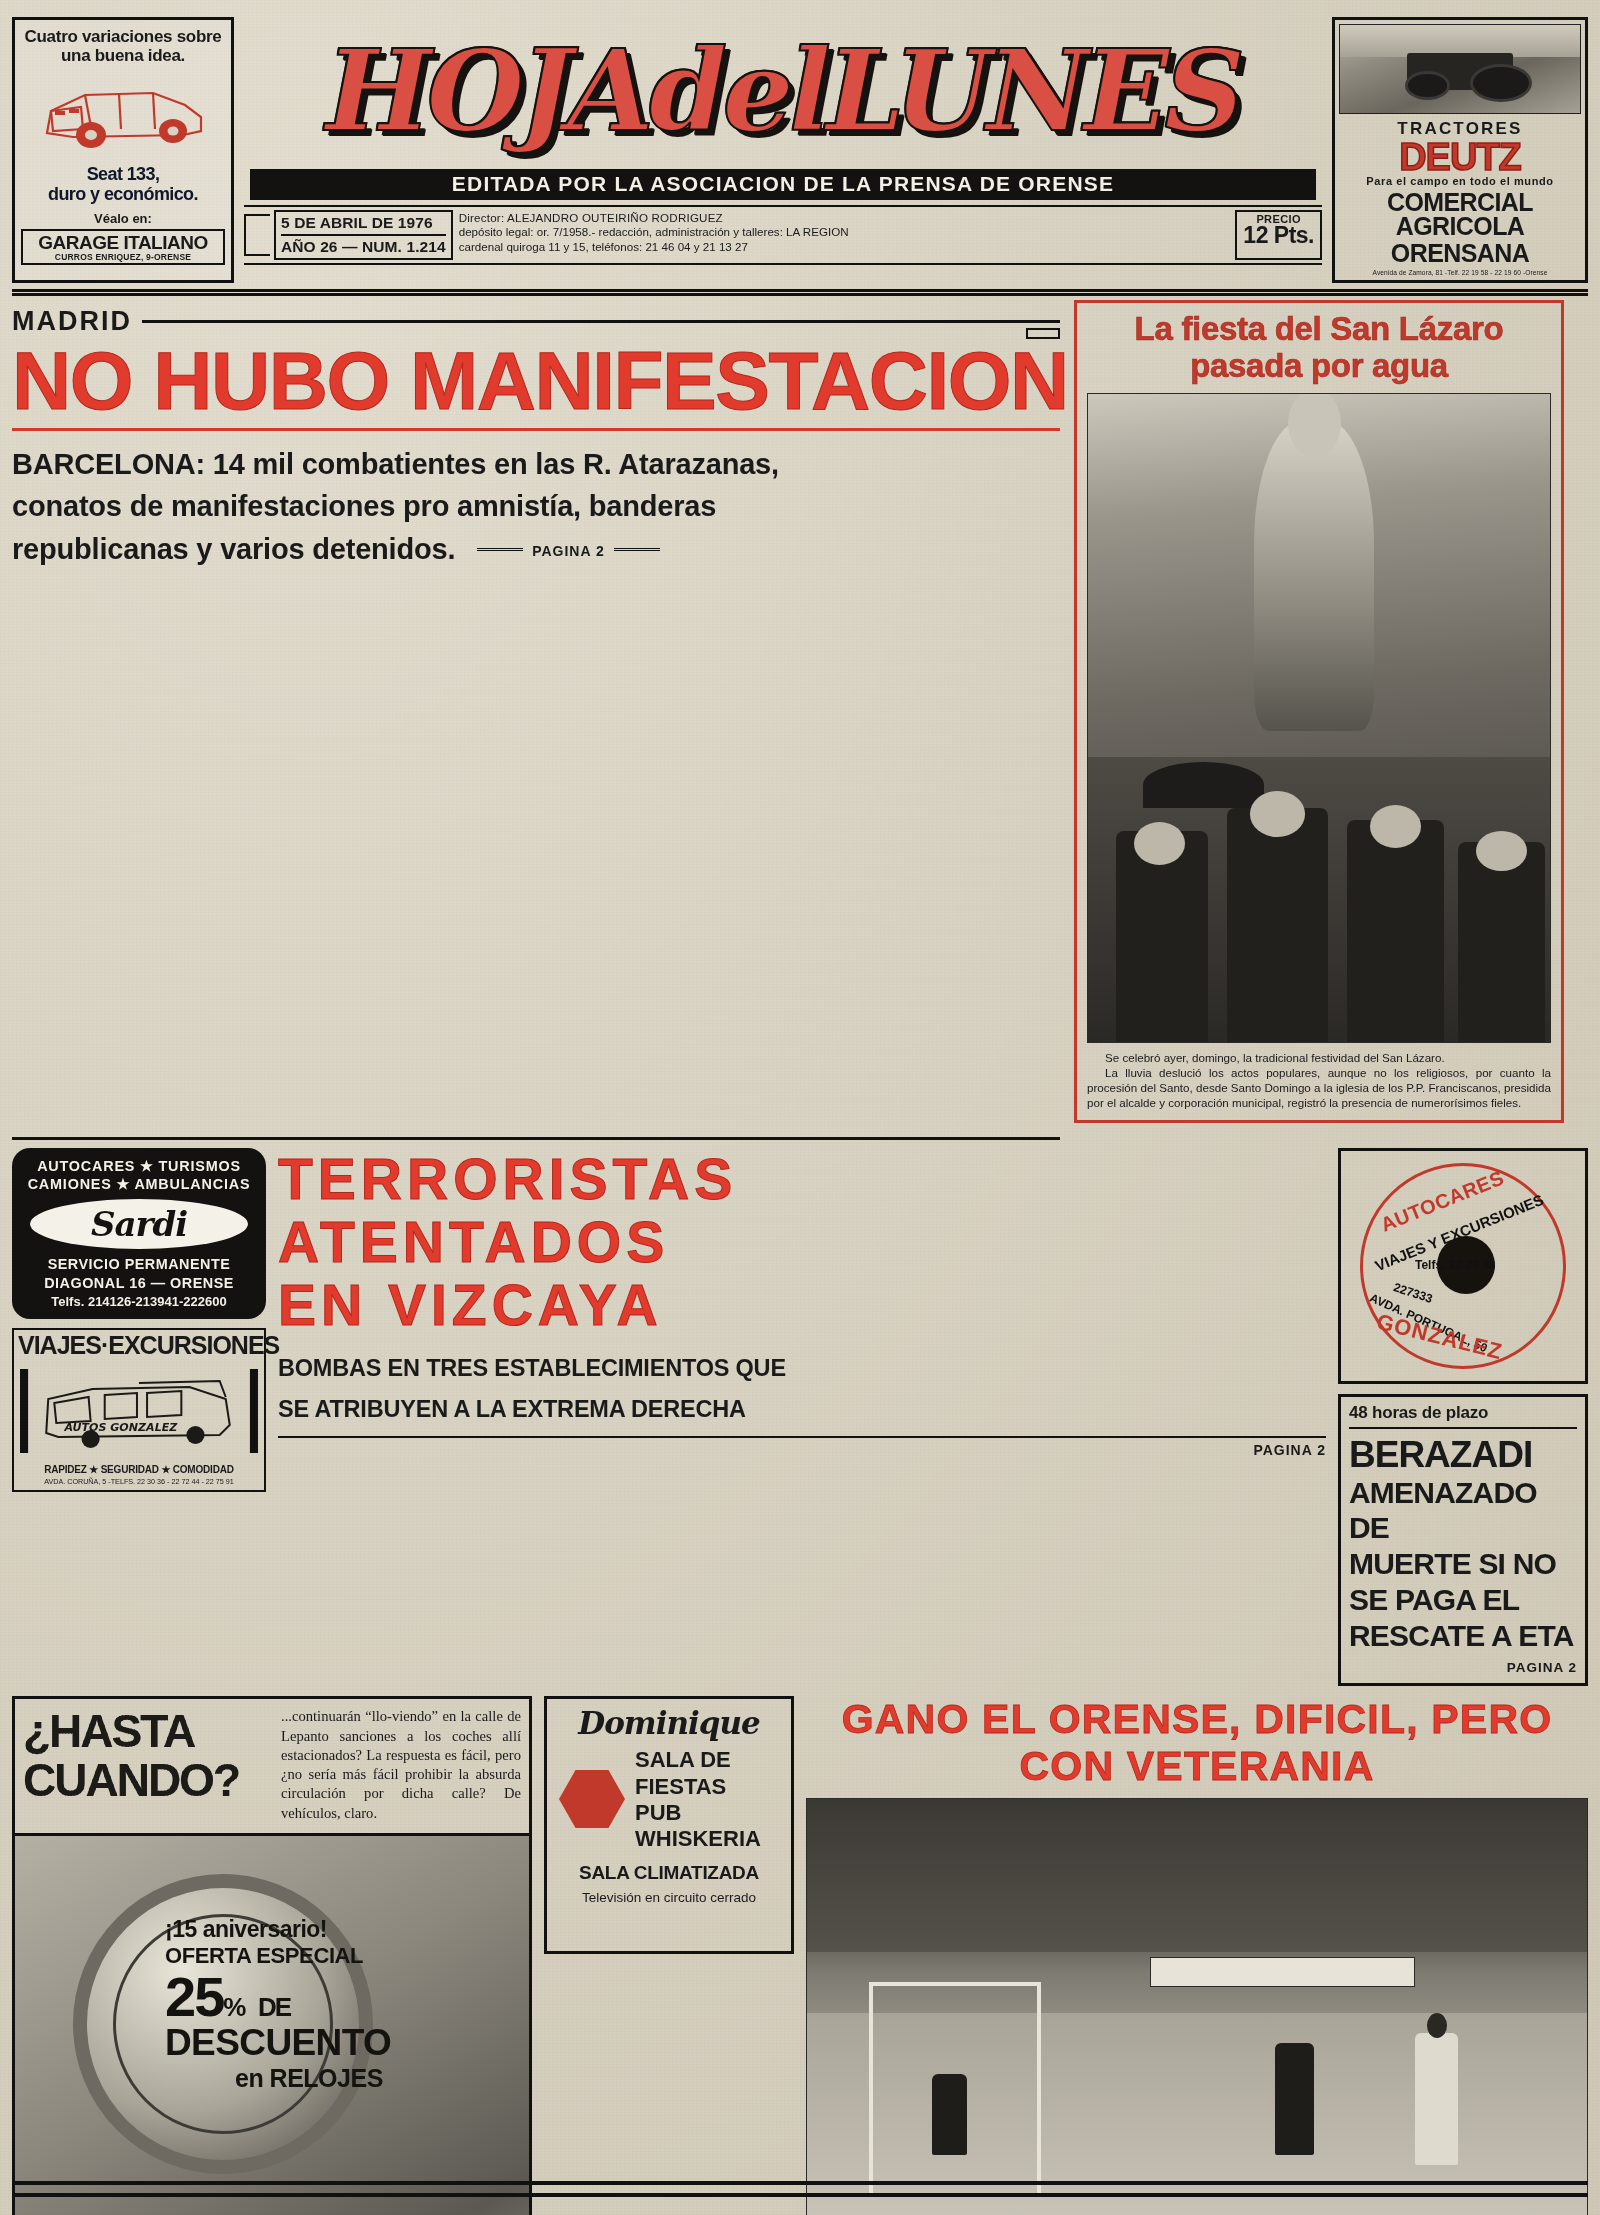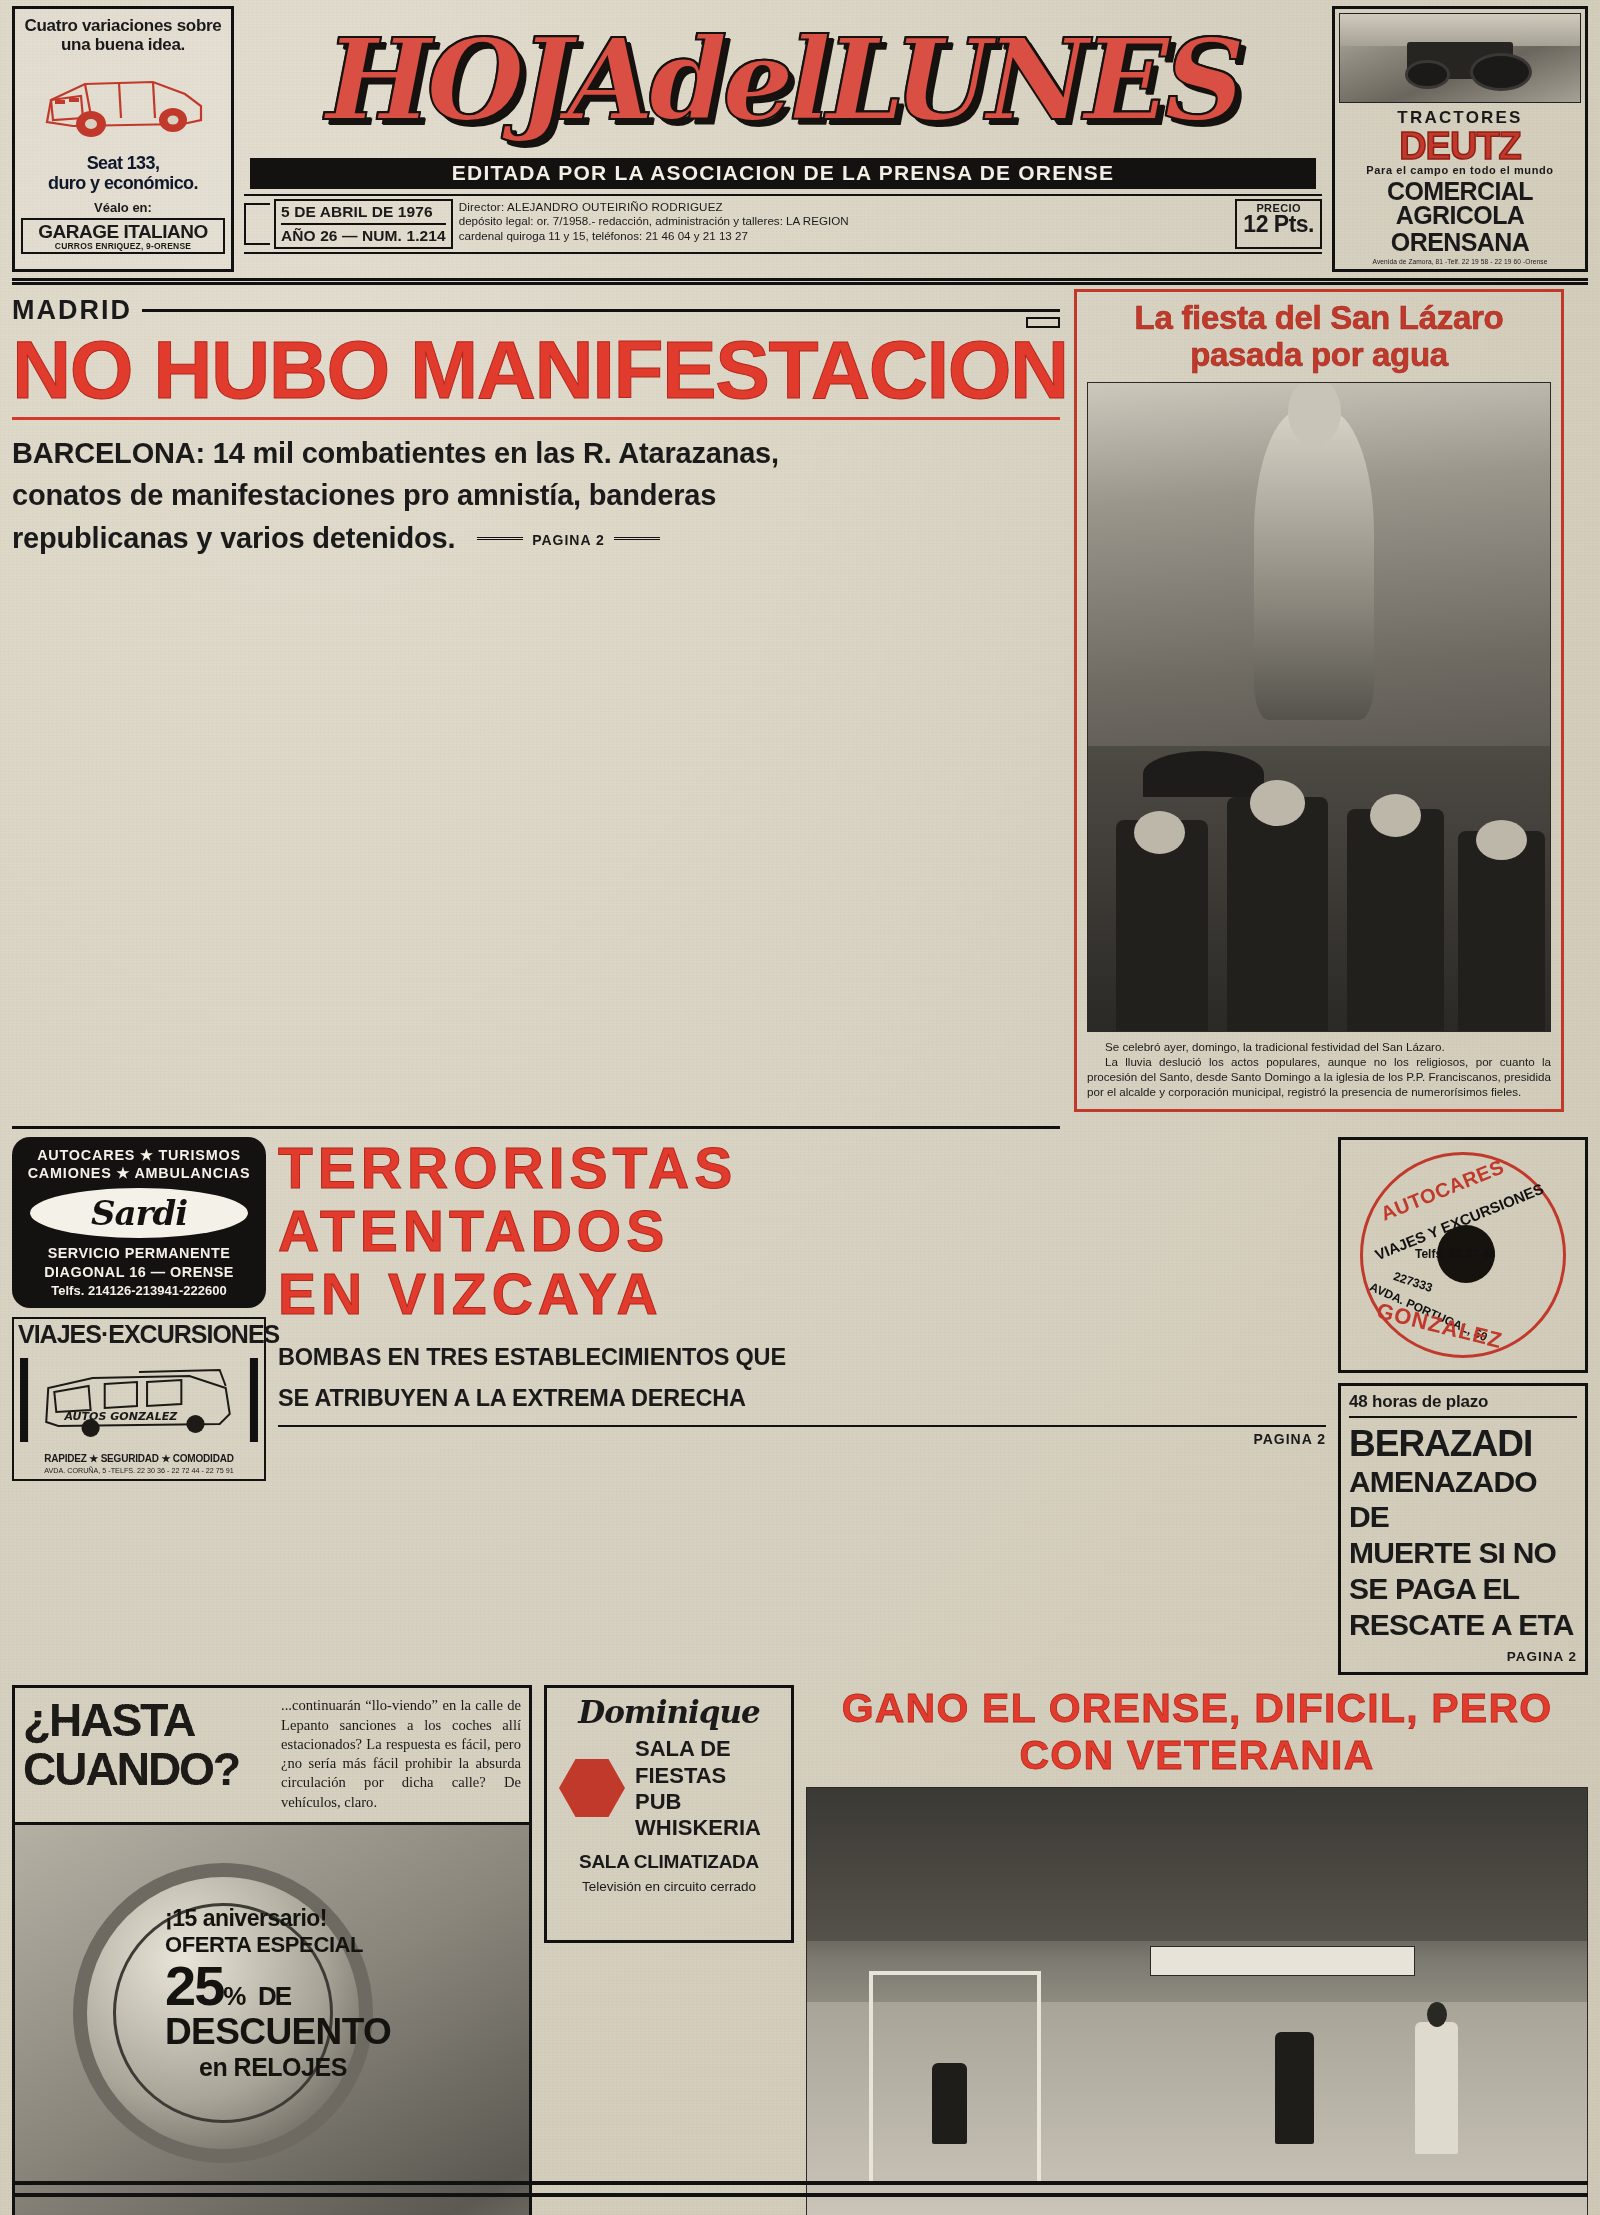--- a/index.html
+++ b/index.html
@@ -16,21 +16,21 @@
     position:absolute; inset:0;
     background:
       radial-gradient(ellipse at 20% 10%, #e3ddcf 0%, #d8d2c2 45%, #cfc8b6 100%);
   }
   .grain{
     position:absolute; inset:0; pointer-events:none; opacity:.35;
     background-image:
       repeating-linear-gradient(0deg, rgba(0,0,0,.035) 0 1px, transparent 1px 3px),
       repeating-linear-gradient(90deg, rgba(0,0,0,.025) 0 1px, transparent 1px 4px);
   }
-  .page{ position:absolute; inset:0; padding:0 12px; }
+  .page{ position:absolute; inset:0; padding:11px 12px; }
 
   
   .masthead{ display:flex; height:272px; align-items:stretch; gap:0; padding-top:6px;}
   .mh-left{ width:222px; border:3px solid #111; padding:7px 6px 4px; display:flex; flex-direction:column; align-items:center; background:rgba(255,255,255,.12);}
   .mh-left .tagline{ font-weight:bold; font-size:17px; line-height:1.12; text-align:center; letter-spacing:-.3px;}
   .carart{ margin:6px 0 2px; }
   .seatname{ color:#0f172a; font-weight:bold; font-size:18px; line-height:1.02; text-align:center; letter-spacing:-.6px; margin-top:2px;}
   .vealoen{ font-size:13px; margin-top:7px; font-weight:600;}
   .garage{ border:2px solid #111; margin-top:3px; width:100%; text-align:center; padding:2px 0 1px;}
   .garage .g1{ font-weight:bold; font-size:19px; letter-spacing:-.5px; line-height:1;}
@@ -159,21 +159,21 @@
     background:linear-gradient(150deg,#b5b0a4,#8a867c 40%,#5c5952 75%,#9b968b);}
   .watchface{ position:absolute; left:58px; top:38px; width:300px; height:300px; border-radius:50%;
     background:radial-gradient(circle at 35% 30%, #eae5d9, #a9a498 55%, #4f4c46 100%); border:14px solid #6e6a62;}
   .w-lines{position:absolute;inset:26px;border-radius:50%;border:3px solid #3d3b36;}
   .watch-text{ position:absolute; left:150px; top:80px; width:330px; color:#15130f;}
   .wt1{ font-weight:bold; font-size:23px; letter-spacing:-.5px;}
   .wt2{ font-weight:bold; font-size:22px; letter-spacing:-.4px;}
   .wt3{ font-weight:bold; font-size:56px; line-height:.92; letter-spacing:-2px; margin-top:2px;}
   .wt3 small{ font-size:26px; }
   .wt4{ font-weight:bold; font-size:37px; letter-spacing:-.6px;}
-  .wt5{ font-weight:bold; font-size:25px; letter-spacing:-.5px; margin-left:34px;}
+  .wt5{ font-weight:bold; font-size:25px; letter-spacing:-.5px; margin-left:70px;}
 
   .bm{ width:250px; }
   .domi{ border:3px solid #111; padding:6px 8px 8px; text-align:center; height:258px;}
   .domi .d1{ font-family:"DejaVu Serif", serif; font-style:italic; font-weight:bold; font-size:31px; letter-spacing:-1px;}
   .domi-row{ display:flex; align-items:center; gap:6px; margin-top:6px;}
   .domi-logo{ width:74px; height:68px; position:relative;}
   .hexa{ width:66px; height:58px; background:#c0392b; margin:4px auto 0;
     clip-path:polygon(25% 0,75% 0,100% 50%,75% 100%,25% 100%,0 50%); }
   .domi .d2{ flex:1; font-weight:bold; font-size:22px; line-height:1.2; text-align:left;}
   .domi .d3{ font-weight:bold; font-size:19px; letter-spacing:-.3px; margin-top:9px;}

